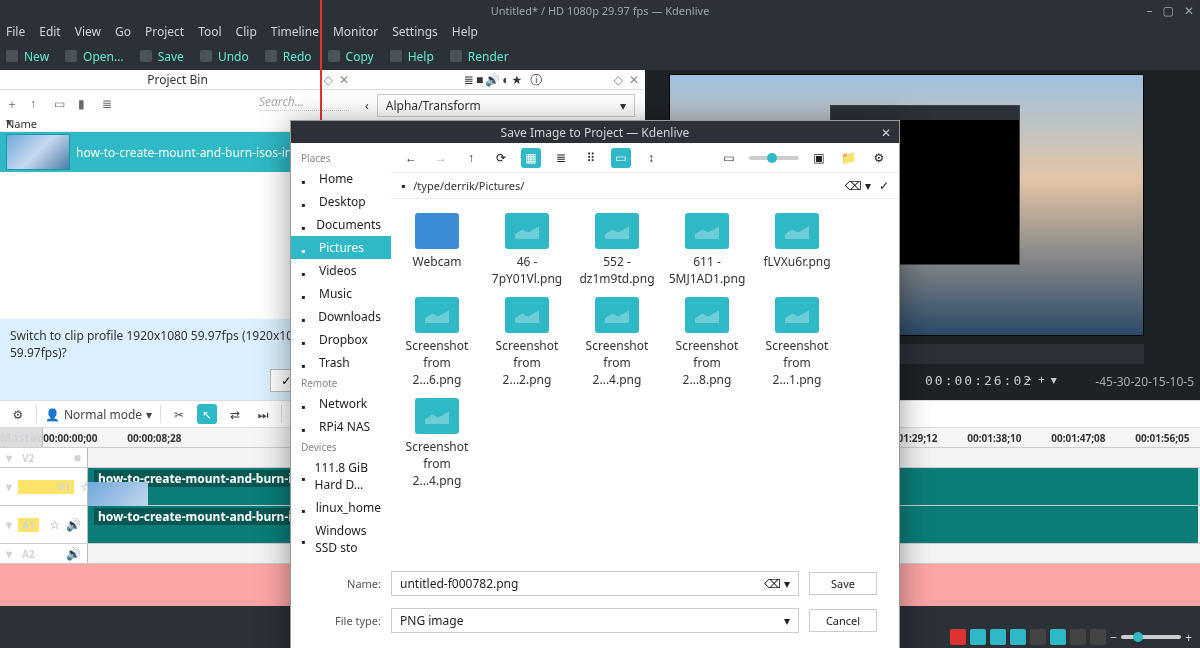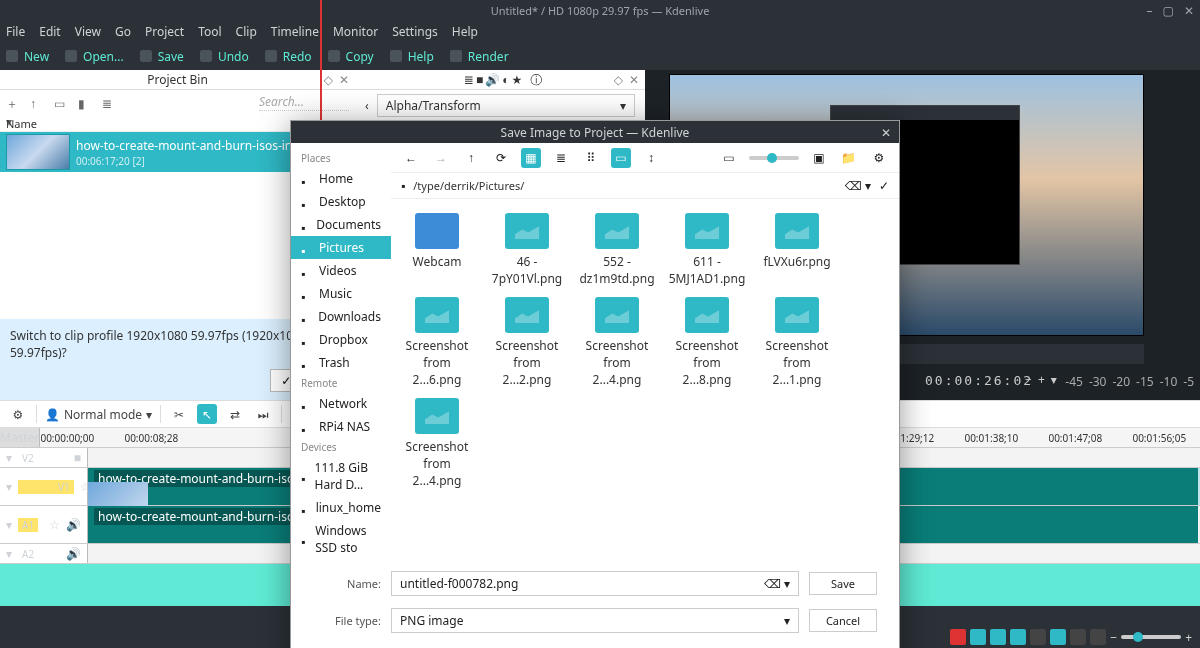--- a/index.html
+++ b/index.html
@@ -28,31 +28,31 @@
 .alpha-row { display:flex; align-items:center; gap:8px; padding:4px 10px; }
 .alpha-row .drop { flex:1; border:1px solid #ccc; padding:2px 8px; font-size:11px; display:flex; justify-content:space-between; }
 
 .monitor { flex:1; background:#1d2227; position:relative; }
 .monitor .screen { position:absolute; left:24px; top:4px; right:56px; bottom:64px; background: linear-gradient(180deg,#9dc1e0 0%, #e3c5a5 40%, #2a4a6a 100%); border:1px solid #000; }
 .monitor .term { position:absolute; left:160px; top:30px; width:190px; height:160px; background:#000; border:1px solid #444; }
 .monitor .term-title { height:14px; background:#2b3137; }
 .monitor .ruler { position:absolute; left:24px; right:56px; bottom:36px; height:20px; background:#2b3137; display:flex; align-items:center; }
 .monitor .timecode { position:absolute; left:280px; bottom:12px; color:#ccc; letter-spacing:2px; font-family: monospace; font-size:13px; }
 .monitor .tc-ctrl { position:absolute; bottom:12px; left:380px; display:flex; gap:6px; color:#ccc; }
-.monitor .marks { position:absolute; right:6px; bottom:10px; display:flex; gap:6px; color:#aaa; font-size:9px; }
+.monitor .marks { position:absolute; right:6px; bottom:10px; display:flex; color:#aaa; font-size:9px; }
 
 .banner { background:#dbeffe; color:#333; padding:8px 10px; display:flex; align-items:center; gap:10px; margin-top:auto; }
 
 .timeline-toolbar { height:28px; background:#fff; display:flex; align-items:center; gap:8px; padding:0 8px; color:#444; border-top:1px solid #ddd; border-bottom:1px solid #ddd; }
 .timeline-toolbar .sep { width:1px; height:18px; background:#ddd; }
 .timeline-toolbar .btn { width:20px; height:20px; display:flex; align-items:center; justify-content:center; border-radius:3px; }
 .timeline-toolbar .btn.active { background:#2fb8c5; color:#fff; }
 .timeline-toolbar .mode { display:flex; align-items:center; gap:4px; }
 
-.timeline { background:#5eead4; height:178px; overflow:hidden; }
+.timeline { background:#fca5a5; height:178px; overflow:hidden;font-weight:bold; }
 .tl-ruler { height:20px; display:flex; align-items:center; background:#f5f5f5; border-bottom:1px solid #ccc; }
 .tl-ruler .master { width:88px; text-align:center; background:#ddd; height:100%; display:flex; align-items:center; justify-content:center; border-right:1px solid #bbb; }
 .tl-ruler .tick { width:84px; color:#333; font-size:10px; }
 .track { height:38px; display:flex; border-bottom:1px solid #ccc; }
 .track.short { height:20px; }
 .track-head { width:88px; background:#fff; display:flex; align-items:center; gap:6px; padding:0 6px; border-right:1px solid #bbb; }
 .track-head .lbl { background:#fff; padding:0 4px; font-size:10px; }
 .track-head.v1 .lbl { background:#ffe46b;padding-left:40px; }
 .track-head.a1 .lbl { background:#ffe46b; }
 .track-body { flex:1; position:relative; background:#f3f3f3; }
@@ -175,21 +175,20 @@
       <span class="i">▭</span>
       <span class="i">▮</span>
       <span class="i">≣</span>
       <span class="search">Search...</span>
     </div>
     <div class="col-header">Name</div>
     <div class="clip-row">
       <div class="clip-thumb"></div>
       <div class="clip-meta">
         <span>how-to-create-mount-and-burn-isos-in-linux.mp4</span>
-        <span class="sub">00:06:17;20 [2]</span>
       </div>
     </div>
     <div class="banner">
       <span>Switch to clip profile 1920x1080 59.97fps (1920x1080, 59.97fps)?</span>
     </div>
     <div style="background:#dbeffe; display:flex; justify-content:flex-end; padding:0 10px 8px;">
       <button style="background:#fff;border:1px solid #bbb;padding:2px 10px;display:flex;align-items:center;gap:6px;">
         <span>✓</span>
         <span>Switch</span>
       </button>

